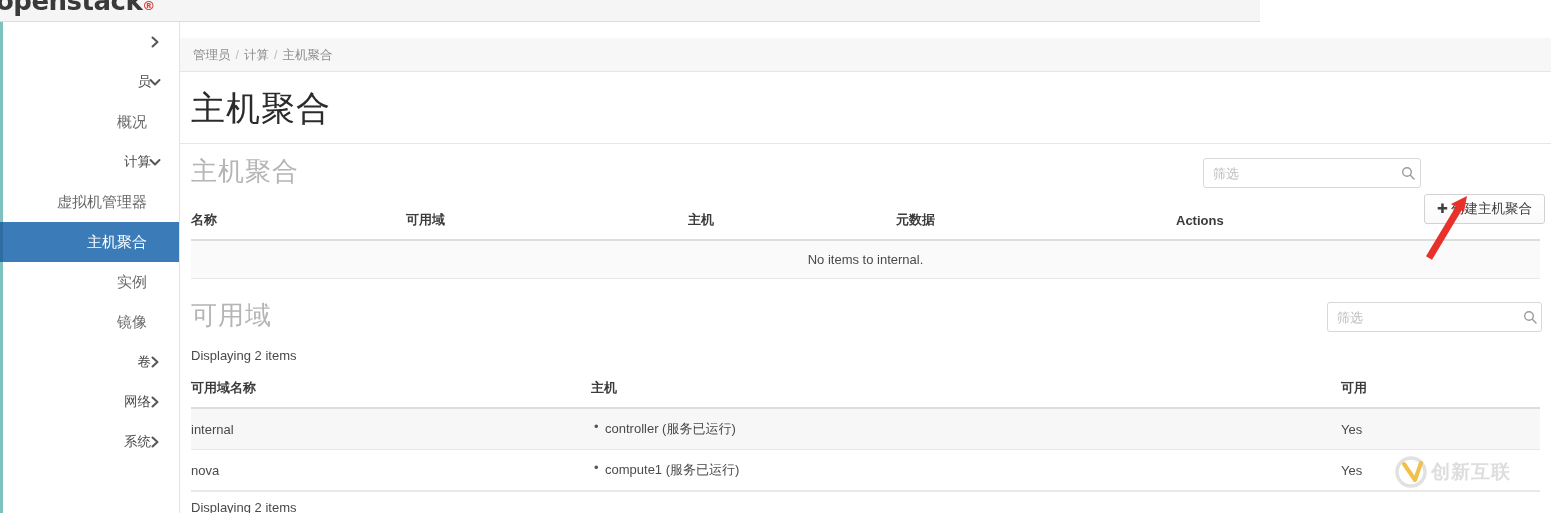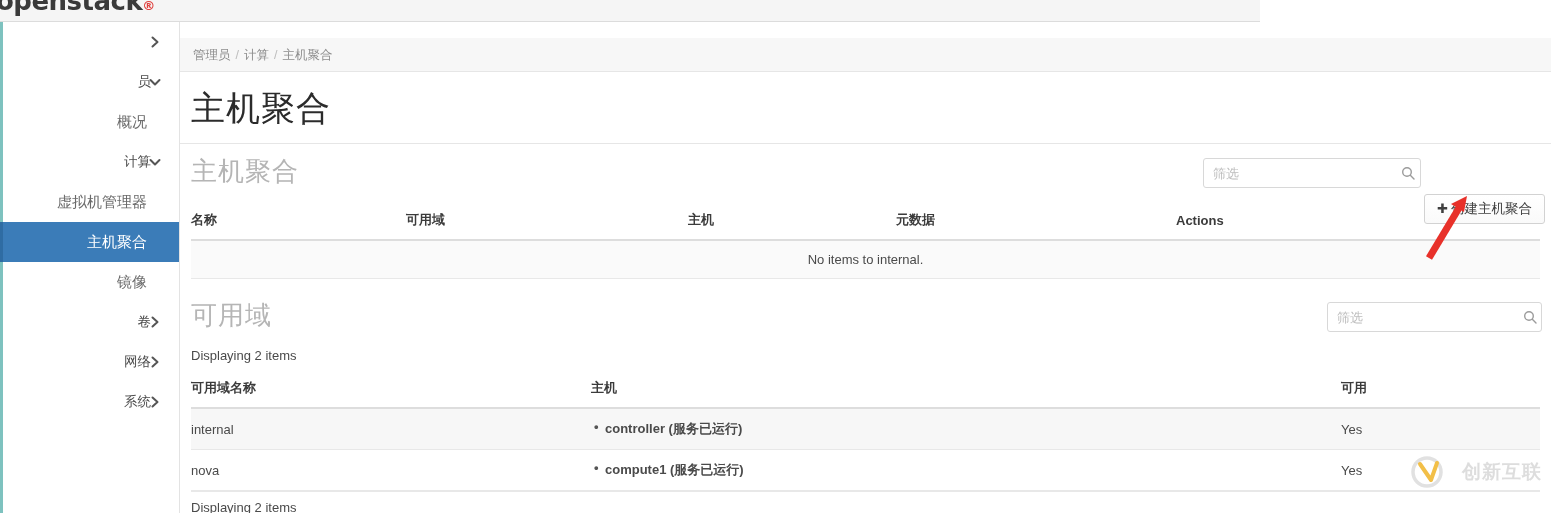--- a/index.html
+++ b/index.html
@@ -154,41 +154,41 @@
     font-size: 13px; color: #4a4a4a;
     padding: 11px 0;
     border-bottom: 1px solid #e8e8e8;
     vertical-align: middle;
   }
   tr.zebra td { background: #f7f7f7; }
   td.empty {
     text-align: center; color: #4a4a4a; background: #fafafa;
     padding: 12px 0;
   }
-  ul.hostlist { margin: 0; padding: 0 0 0 14px; list-style: none; font-weight: bold; }
+  ul.hostlist { margin: 0; padding: 0 0 0 14px; list-style: none; }
   ul.hostlist li { position: relative; font-size: 13px; color: #4a4a4a; }
   ul.hostlist li::before {
     content: "•"; position: absolute; left: -11px; top: -1px;
     color: #555; font-size: 13px;
   }
   .count-text { font-size: 13px; color: #4a4a4a; padding: 6px 0 7px 0; }
   .count-text.bottom { border-top: 1px solid #e8e8e8; padding-top: 8px; }
 
   
   .annot-arrow {
     position: absolute; left: 1415px; top: 190px;
     width: 70px; height: 72px; pointer-events: none;
   }
 
   
   .watermark {
-    position: absolute; right: 8px; bottom: 20px;
+    position: absolute; right: 24px; bottom: 20px;
     width: 134px; height: 42px;
     opacity: 0.85; pointer-events: none;
-    display: flex; align-items: center; gap: 15px;
+    display: flex; align-items: center;
   }
   .wm-text {
     font-size: 19px; font-weight: bold; color: #d8d8d8;
     letter-spacing: 1px; margin-left: 2px;
     font-family: "DejaVu Sans", sans-serif;
   }
 </style>
 </head>
 <body>
 
@@ -239,20 +239,23 @@
     </div>
 
     <div class="nav-item sub">
       <span>虚拟机管理器</span>
     </div>
 
     <div class="nav-item sub active">
       <span>主机聚合</span>
     </div>
 
+    <div class="nav-item sub">
+      <span>实例</span>
+    </div>
 
 
     <div class="nav-item sub">
       <span>镜像</span>
     </div>
 
     <div class="nav-item lvl-top">
       <span>卷</span>
       <span class="chev">
         <svg width="12" height="12" viewBox="0 0 12 12">

